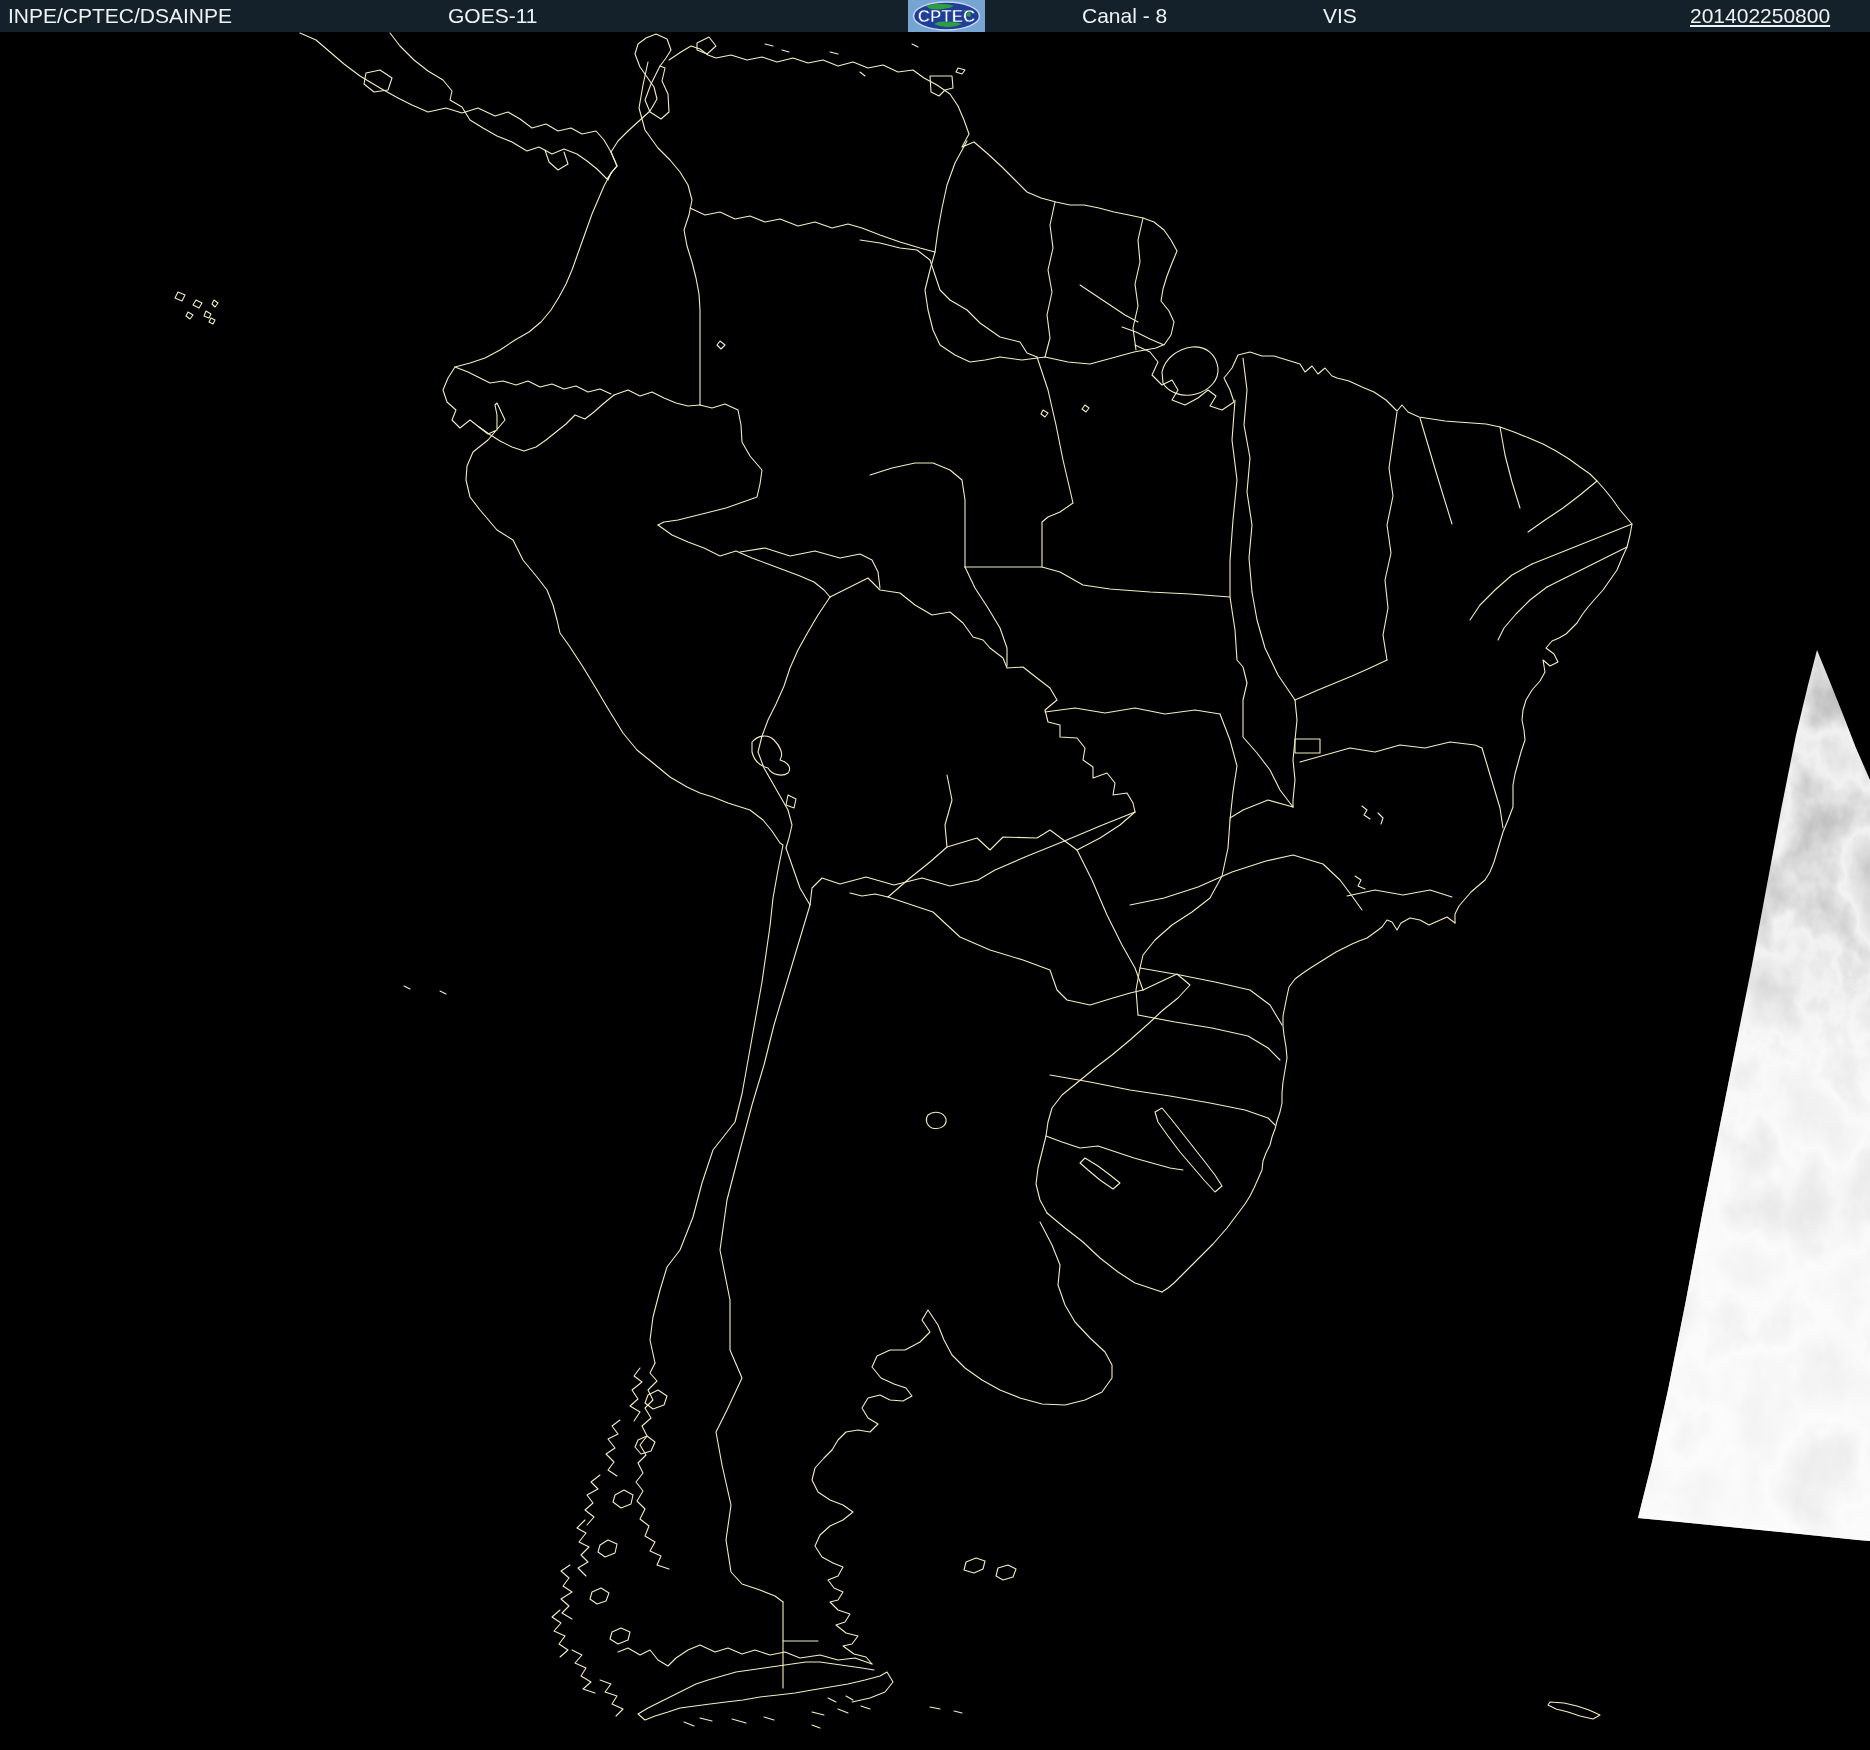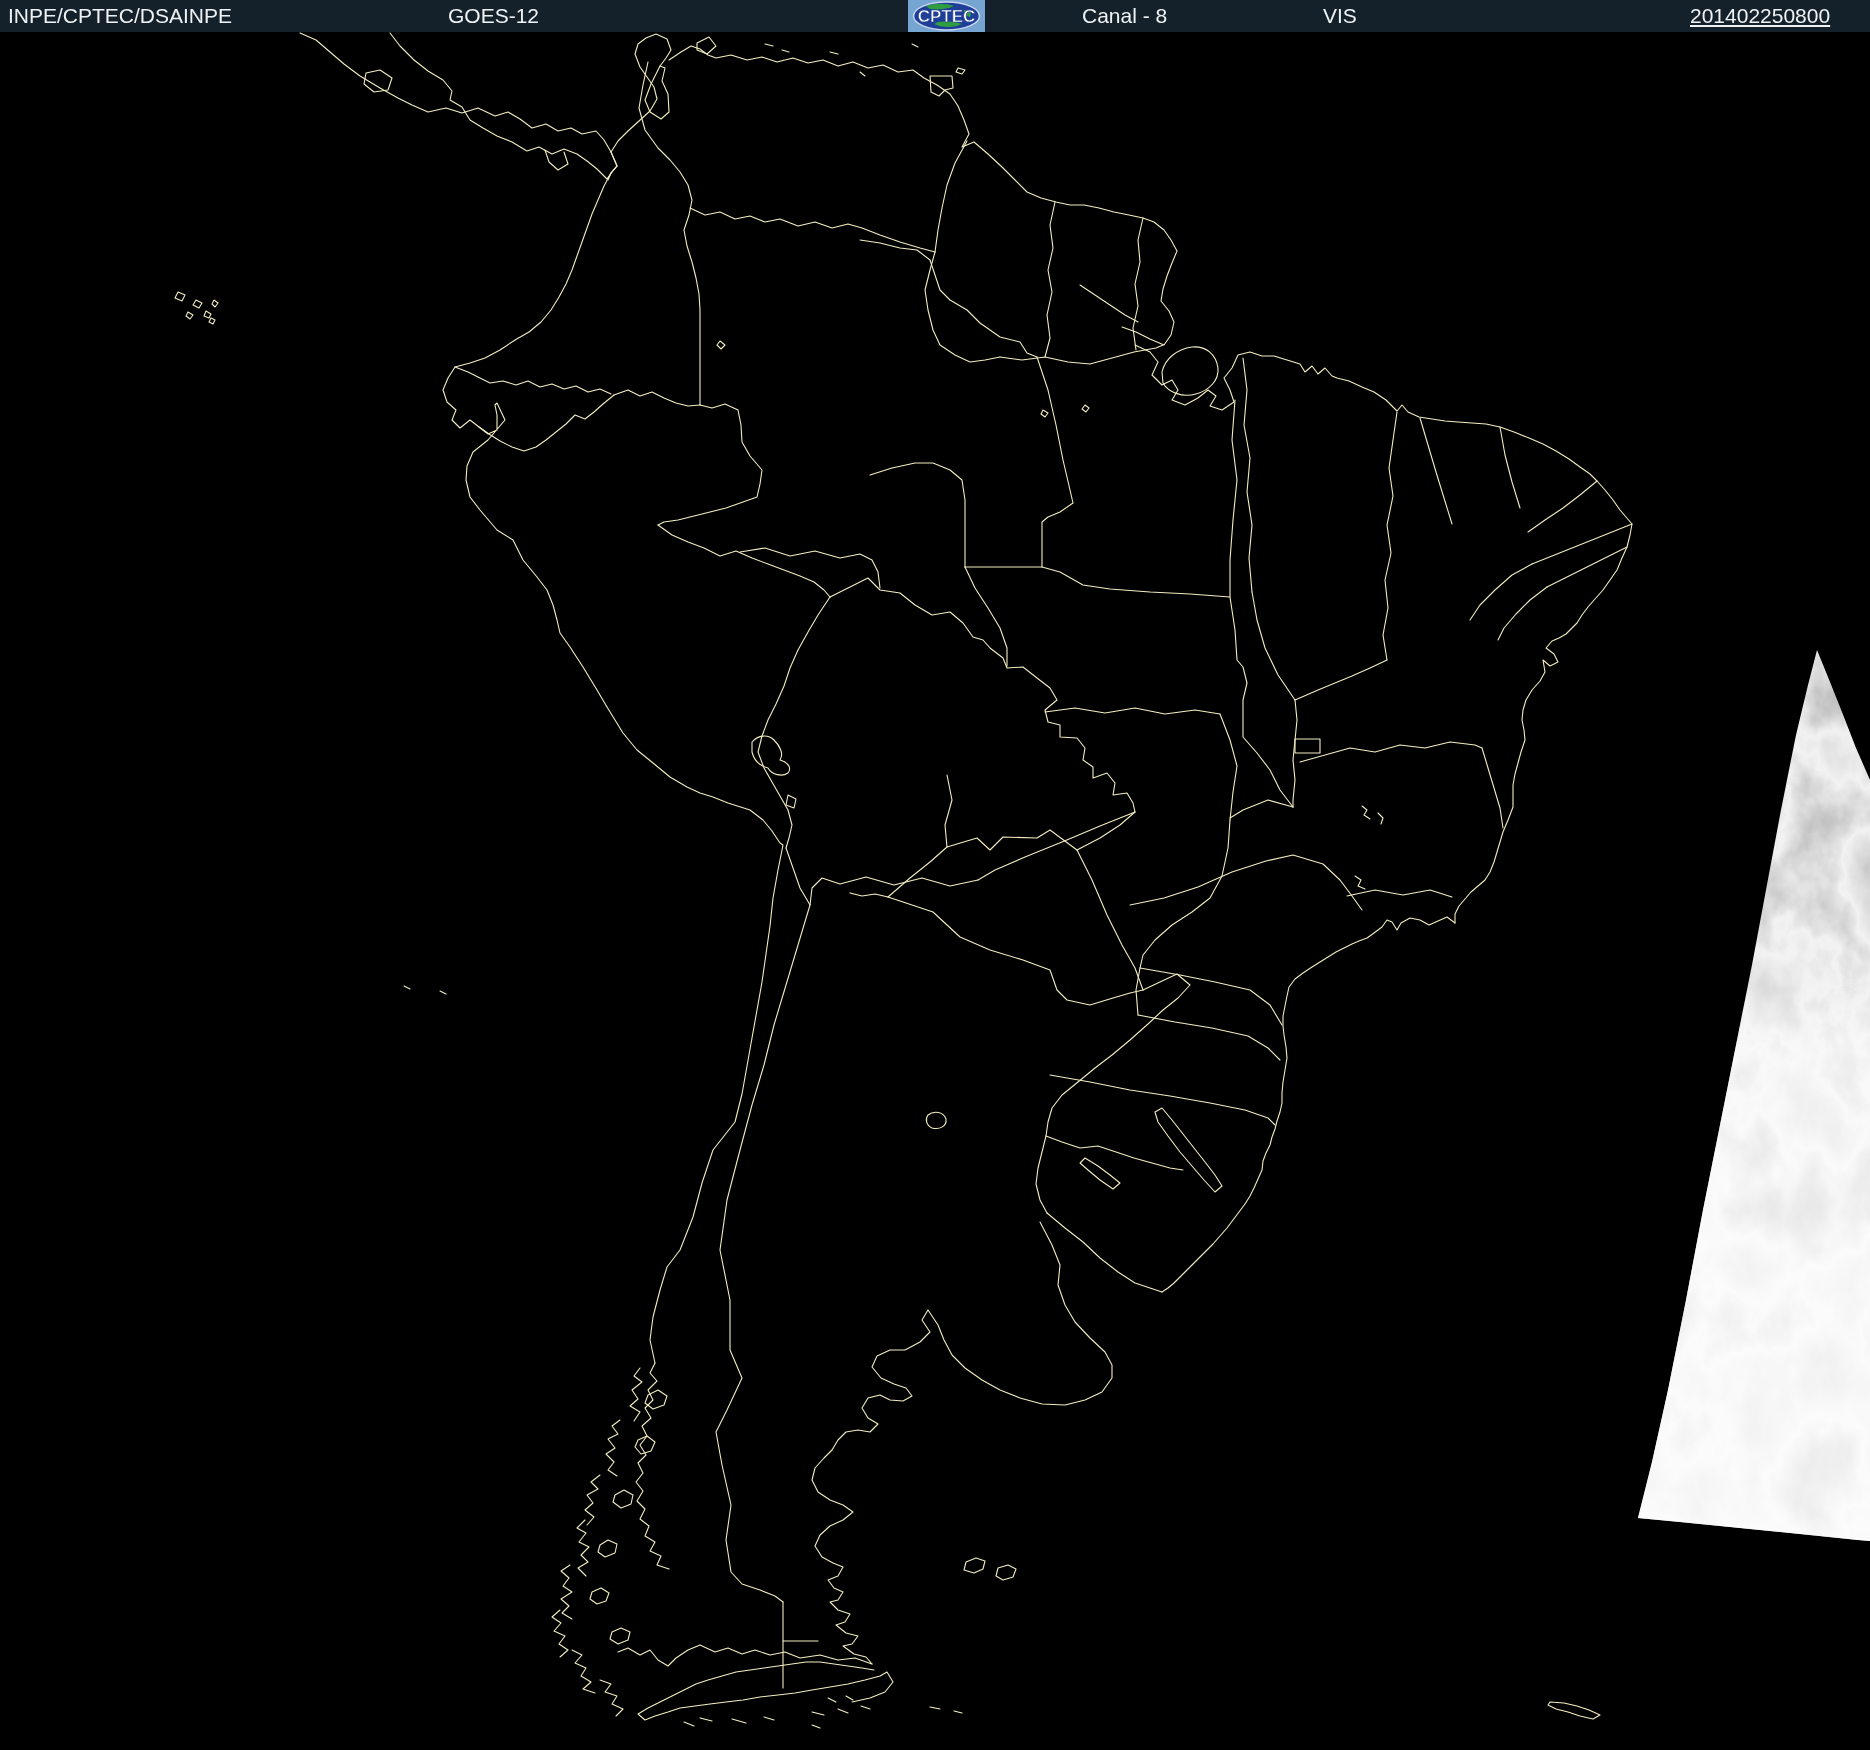--- a/index.html
+++ b/index.html
@@ -20,21 +20,21 @@
   svg{display:block;}
   .borders path{fill:none;stroke:var(--outline,#f2edc0);stroke-width:1.1;
                 stroke-linejoin:round;stroke-linecap:round;}
 </style>
 </head>
 <body>
 
 <div class="header">
   <span class="hlabel" id="h-left">INPE/CPTEC/DSA</span>
   <span class="hlabel" id="h-noaa">INPE</span>
-  <span class="hlabel" id="h-sat">GOES-12</span>
+  <span class="hlabel" id="h-sat">GOES-11</span>
 
   <svg class="logo" viewBox="0 0 77 32" preserveAspectRatio="none">
     <rect x="0" y="0" width="77" height="32" fill="#76a5d2"></rect>
     <ellipse cx="38.5" cy="16" rx="33" ry="14" fill="#1f3e97" stroke="#c8d4f0" stroke-width="1.5"></ellipse>
     <path d="M18,6 C26,3 38,3 46,6 C40,9 30,10 22,9 Z" fill="#2f9e40"></path>
     <path d="M26,24 C34,28 46,28 54,24 C48,21 36,21 30,22 Z" fill="#2f9e40"></path>
     <path d="M56,10 C62,11 64,14 62,17 C58,16 55,13 56,10 Z" fill="#2f9e40"></path>
     <text x="38.5" y="22" text-anchor="middle" font-family="Liberation Sans, sans-serif" font-size="17" font-weight="bold" fill="#ffffff" stroke="#1f3e97" stroke-width="0.6">CPTEC</text>
   </svg>
 

